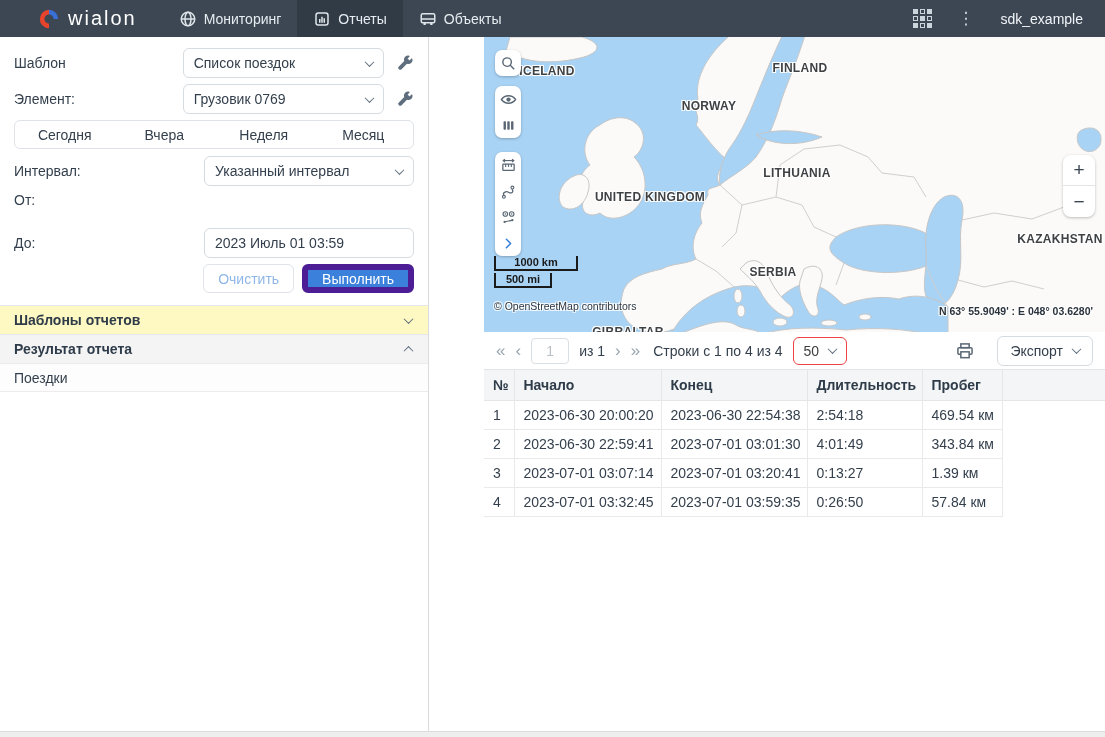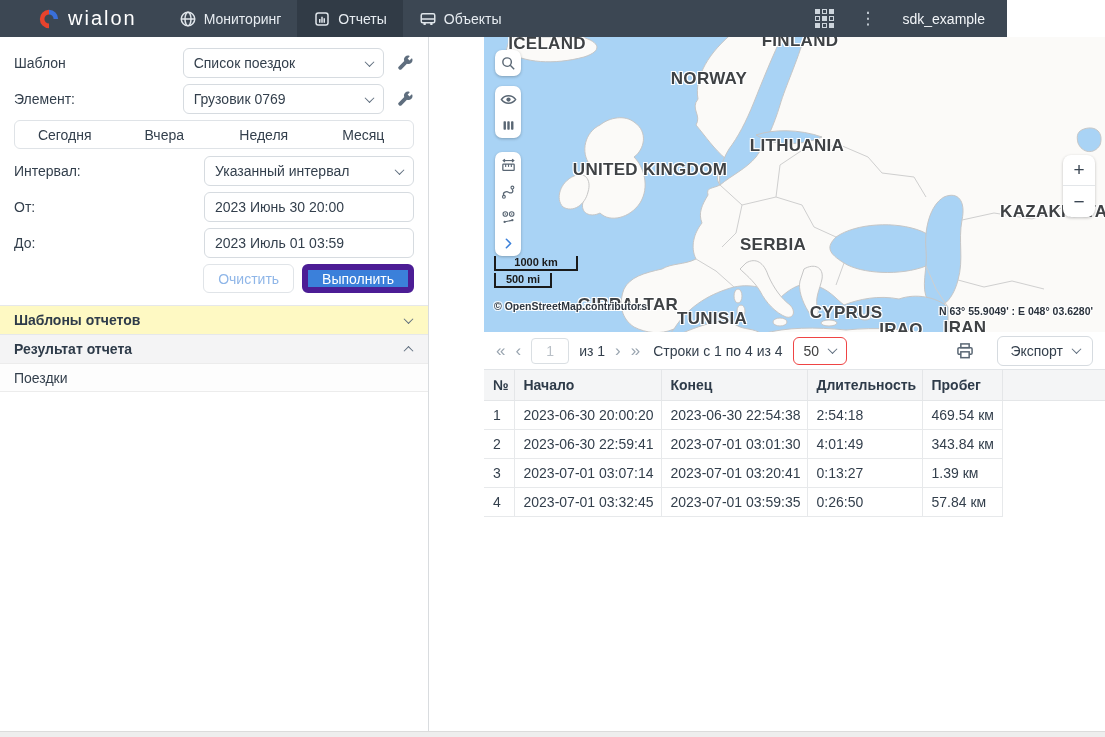--- a/index.html
+++ b/index.html
@@ -6,21 +6,21 @@
   html,body { width:1105px; height:737px; }
   body {
     font-family: "Liberation Sans", sans-serif;
     position: relative;
     background:#fff;
     overflow:hidden;
     color:#333f4c;
     font-size:14px;
   }
   
-  .topbar { position:absolute; left:0; top:0; width:1007px; height:37px;
+  .topbar { position:absolute; left:0; top:0; width:1105px; height:37px;
     background:#3c4753; display:flex; align-items:stretch; color:#e7ecf1; }
   .brand { display:flex; align-items:center; gap:8px; padding:0 26px 0 38px; }
   .brand-mark { width:22px; height:22px; position:relative; }
   .brand-text { font-size:20px; font-weight:400; letter-spacing:2px; color:#fff; }
   .nav { display:flex; align-items:stretch; }
   .nav-item { display:flex; align-items:center; gap:7px; padding:0 16px; cursor:pointer; font-size:14px; }
   .nav-item.active { background:#313b46; }
   .topbar-right { margin-left:auto; display:flex; align-items:center; gap:26px; padding-right:22px; }
   .apps-grid { display:grid; grid-template-columns:repeat(3,5px); grid-template-rows:repeat(3,5px); gap:2px; }
   .apps-grid i { background:#cdd5dc; }
@@ -54,38 +54,38 @@
   .sec-head { height:29px; display:flex; align-items:center; justify-content:space-between;
     padding:0 16px 0 14px; font-weight:bold; color:#2e3b49; background:#fef9c3;
     border-top:1px solid #e6e8ea; cursor:pointer; font-size:14px; }
   .sec-head.open { background:#f4f4f5; }
   .sec-item { height:29px; display:flex; align-items:center; padding:0 14px; font-size:14px;
     color:#333f4c; background:#fdfdfd; border-top:1px solid #ececec; border-bottom:1px solid #ececec; cursor:pointer; }
 
   
   .map { position:absolute; left:484px; top:37px; width:621px; height:295px; overflow:hidden; background:#a9d3f5; }
   .map svg.geo { position:absolute; left:0; top:0; }
-  .map-label { position:absolute; transform:translate(-50%,-50%); font-size:17px; font-weight:bold; color:#3f4245;
+  .map-label { position:absolute; transform:translate(-50%,-50%); font-size:12px; font-weight:bold; color:#3f4245;
     white-space:nowrap; letter-spacing:.3px;
-    text-shadow:-1px -1px 0 #fff,1px -1px 0 #fff,-1px 1px 0 #fff,1px 1px 0 #fff; }
+    text-shadow:-1px -1px 0 #fff,1px -1px 0 #fff,-1px 1px 0 #fff,1px 1px 0 #fff;margin-top:27px; }
   .mctl { position:absolute; background:#fff; border-radius:7px; box-shadow:0 1px 3px rgba(0,0,0,.25);
     display:flex; flex-direction:column; align-items:center; }
   .mctl .mbtn { width:26px; height:26px; display:flex; align-items:center; justify-content:center; cursor:pointer; }
   .mctl svg { width:17px; height:17px; }
   .zoomctl { position:absolute; right:10px; top:118px; width:32px; background:#fff; border-radius:8px;
     box-shadow:0 1px 3px rgba(0,0,0,.25); display:flex; flex-direction:column; }
   .zoomctl .zbtn { height:31px; display:flex; align-items:center; justify-content:center;
     font-size:19px; color:#3a4653; cursor:pointer; }
   .zoomctl .zbtn:first-child { border-bottom:1px solid #e3e6e9; }
   .scale { position:absolute; left:10px; top:219px; }
   .scale .km { width:84px; border:2px solid #1a1a1a; border-top:none; height:15px;
     text-align:center; font-size:11px; font-weight:bold; color:#1a1a1a; line-height:12px; }
   .scale .mi { width:58px; border:2px solid #1a1a1a; border-top:none; height:15px; margin-top:2px;
     text-align:center; font-size:11px; font-weight:bold; color:#1a1a1a; line-height:12px; }
-  .attribution { position:absolute; left:10px; top:263px; font-size:10.5px; font-weight:bold; color:#2f3741;
+  .attribution { position:absolute; left:10px; top:263px; font-size:10.5px; font-weight:normal; color:#2f3741;
     text-shadow:-1px -1px 0 #fff,1px -1px 0 #fff,-1px 1px 0 #fff,1px 1px 0 #fff; }
   .coords { position:absolute; right:12px; top:268px; font-size:10.5px; font-weight:bold; color:#2b333d;
     text-shadow:-1px -1px 0 #fff,1px -1px 0 #fff,-1px 1px 0 #fff,1px 1px 0 #fff; }
 
   
   .results { position:absolute; left:484px; top:332px; width:621px; bottom:6px; background:#fff; }
   .pagebar { height:38px; display:flex; align-items:center; gap:10px; padding:0 12px;
     border-bottom:1px solid #e2e5e8; }
   .pg-arrow { color:#9aa5b0; font-size:17px; cursor:pointer; line-height:1; }
   .pg-input { width:38px; height:26px; border:1px solid #dadfe3; border-radius:4px;
@@ -203,21 +203,20 @@
   <div class="frow" style="top:119px;">
     <span class="flabel">Интервал:</span>
     <div class="select" style="flex:1;">
       <span>Указанный интервал</span>
       <span class="chev down"></span>
     </div>
   </div>
 
   <div class="frow" style="top:155px;">
     <span class="flabel">От:</span>
-    <div class="tinput" style="flex:1;">2023 Июнь 30 20:00</div>
   </div>
 
   <div class="frow" style="top:191px;">
     <span class="flabel">До:</span>
     <div class="tinput" style="flex:1;">2023 Июль 01 03:59</div>
   </div>
 
   <div class="btn-row">
     <div class="btn ghost">Очистить</div>
     <div class="btn primary">Выполнить</div>

